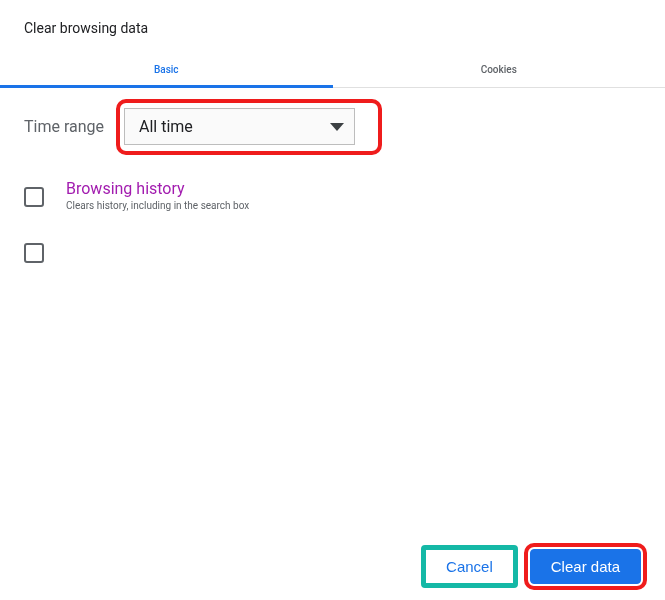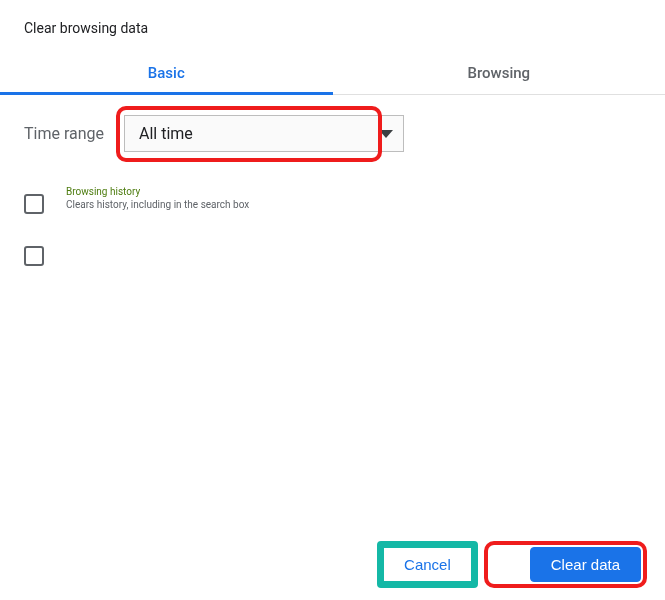--- a/index.html
+++ b/index.html
@@ -22,21 +22,21 @@
     }
     .tabs {
       display: flex;
       border-bottom: 1px solid #e0e0e0;
       margin: 0 -24px;
     }
     .tab {
       flex: 1;
       text-align: center;
       padding: 12px 0;
-      font-size: 15px;
+      font-size: 10px;
       font-weight: 500;
       color: #5f6368;
       cursor: pointer;
       position: relative;
     }
     .tab.active {
       color: #1a73e8;
     }
     .tab.active::after {
       content: "";
@@ -65,21 +65,21 @@
       display: flex;
       align-items: center;
     }
     .select {
       display: flex;
       align-items: center;
       justify-content: space-between;
       border: 1px solid #bdbdbd;
       padding: 8px 10px 8px 14px;
       font-size: 16px;
-      width: 280px;
+      width: 231px;
       background: #fafafa;
       cursor: pointer;
     }
     .select .arrow {
       width: 0; height: 0;
       border-left: 7px solid transparent;
       border-right: 7px solid transparent;
       border-top: 8px solid #3c4043;
     }
     .highlight-red {
@@ -114,22 +114,22 @@
       background: #1a73e8;
       border-color: #1a73e8;
     }
     .checkbox.checked svg {
       width: 14px; height: 14px;
     }
     .opt-text {
       flex: 1;
     }
     .opt-title {
-      font-size: 10px;
-      color: #4d7c0f;
+      font-size: 16px;
+      color: #a21caf;
       margin-bottom: 2px;
     }
     .opt-desc {
       font-size: 10px;
       color: #5f6368;
     }
     .hl-option {
       top: 2px;
       left: -6px;
       right: -6px;
@@ -145,45 +145,44 @@
     }
     .btn {
       padding: 8px 20px;
       font-size: 15px;
       border-radius: 4px;
       cursor: pointer;
       font-weight: 500;
     }
     .btn-secondary {
       background: #fff;
-      border: 7px solid #14b8a6;
+      border: 5px solid #14b8a6;
       color: #1a73e8;
     }
     .btn-primary-wrap {
       position: relative;
     }
     .btn-primary {
       background: #1a73e8;
       border: 1px solid #1a73e8;
       color: #fff;
-      margin-left: 40px;
     }
     .hl-btn {
       top: -6px; left: -6px; right: -6px; bottom: -6px;
     }
   </style>
 </head>
 <body>
 
 <div class="dialog">
   <div class="title">Clear browsing data</div>
 
   <div class="tabs">
     <div class="tab active">Basic</div>
-    <div class="tab">Browsing</div>
+    <div class="tab">Cookies</div>
   </div>
 
   <div class="content">
     <div class="row">
       <span class="label-muted">Time range</span>
       <div class="select-wrap">
         <div class="select">
           <span>All time</span>
           <span class="arrow"></span>
         </div>

